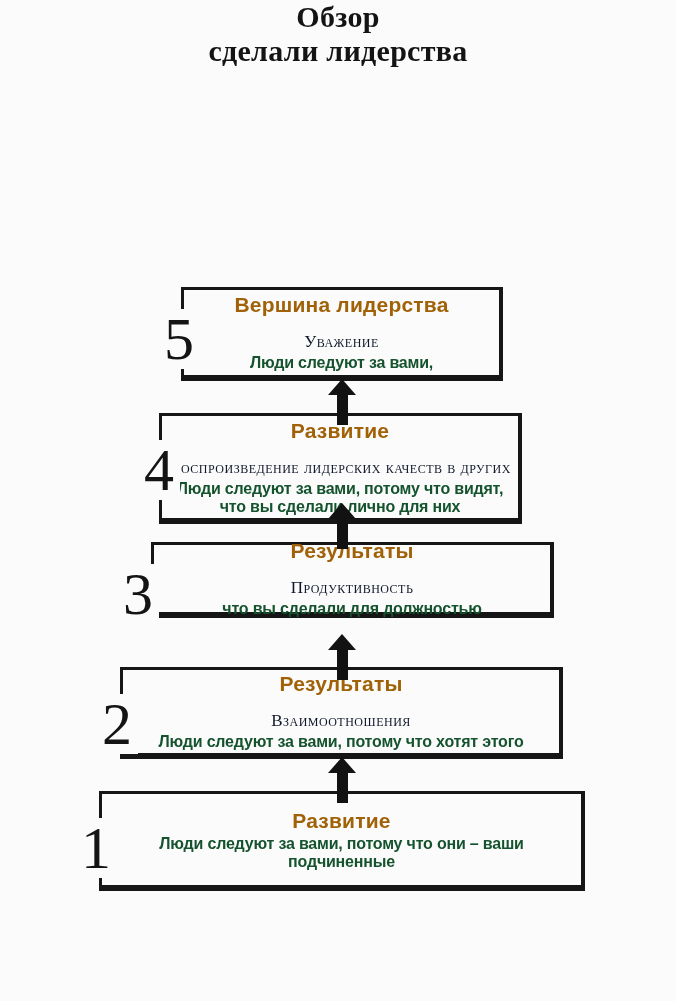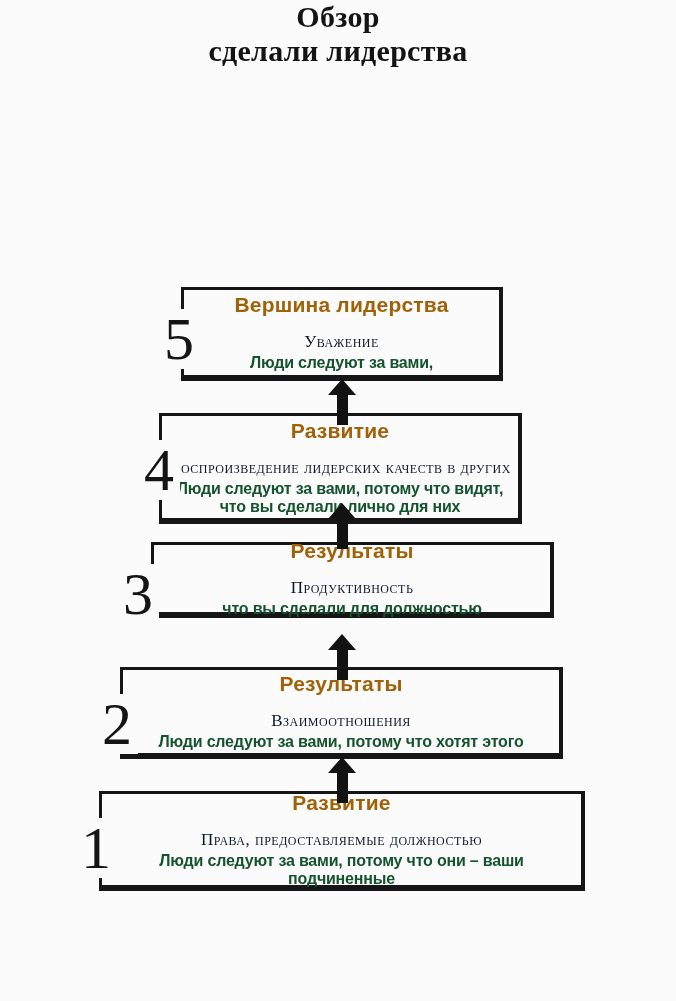--- a/index.html
+++ b/index.html
@@ -184,20 +184,19 @@
   </div>
   <div class="num n2">2</div>
 
   <div class="arrow a21">
     <div class="head"></div>
     <div class="stem"></div>
   </div>
 
   <div class="box lv1">
     <div class="box-title">Развитие</div>
-    <div class="box-subtitle">Права, предоставляемые должностью</div>
     <div class="box-body">
       <div>Люди следуют за вами, потому что они – ваши подчиненные</div>
     </div>
   </div>
   <div class="num n1">1</div>
 
 </div>
 
 </body></html>

